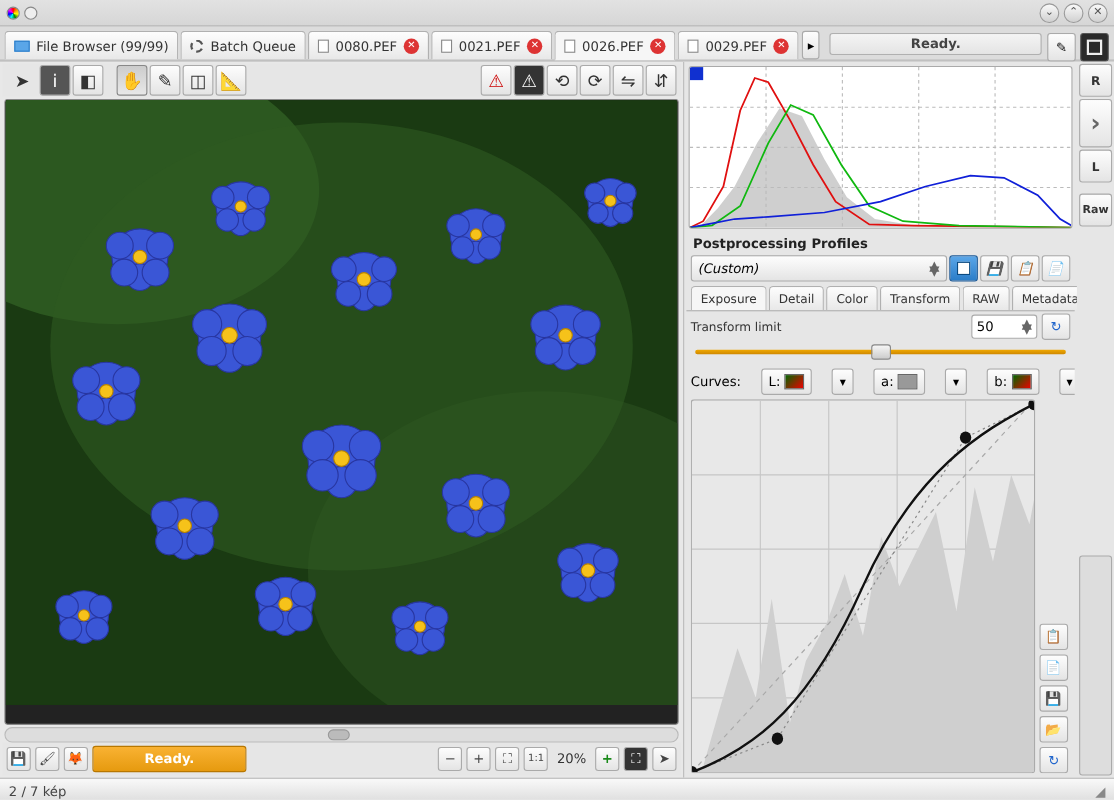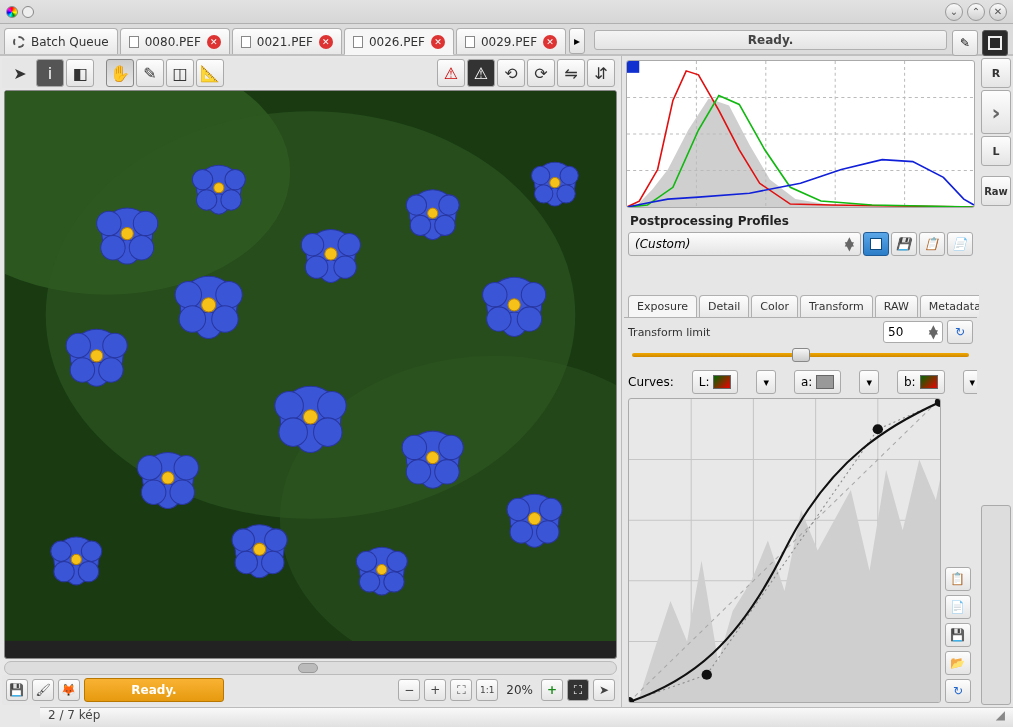--- a/index.html
+++ b/index.html
@@ -35,55 +35,59 @@
 .rmain { flex: 1; display: flex; flex-direction: column; overflow: hidden; padding: 2px; }
 .vbuttons { width: 34px; display: flex; flex-direction: column; gap: 2px; padding: 2px; }
 .vbtn { height: 30px; background: linear-gradient(#fdfdfd,#e4e4e4); border: 1px solid #aaa; border-radius: 3px; display: flex; align-items: center; justify-content: center; font-size: 11px; font-weight: bold; color: #333; cursor: pointer; }
 .histo { height: 148px; background: #fff; border: 1px solid #aaa; border-radius: 3px; margin: 2px; position: relative; overflow: hidden; }
 .pp-head { font-weight: bold; color: #222; padding: 4px 6px 2px; font-size: 12px; }
 .pp-row { display: flex; gap: 2px; padding: 2px 4px; font-style: italic; }
 .combo { flex: 1; height: 24px; background: linear-gradient(#fdfdfd,#e4e4e4); border: 1px solid #aaa; border-radius: 3px; display: flex; align-items: center; padding: 0 6px; justify-content: space-between; cursor: pointer; }
 .icobtn { width: 26px; height: 24px; background: linear-gradient(#fdfdfd,#e4e4e4); border: 1px solid #aaa; border-radius: 3px; display: flex; align-items: center; justify-content: center; cursor: pointer; }
 .icobtn.blue { background: linear-gradient(#5aa6e8,#2b7dc8); border-color: #1e5a96; }
 .paneltabs { display: flex; gap: 2px; padding: 2px 4px 0; }
-.ptab { flex: 0 0 auto; padding: 4px 8px; background: linear-gradient(#fdfdfd,#e8e8e8); border: 1px solid #b0b0b0; border-bottom: none; border-radius: 4px 4px 0 0; cursor: pointer; font-size: 11px; color: #333; margin-top: 35px; }
+.ptab { flex: 0 0 auto; padding: 4px 8px; background: linear-gradient(#fdfdfd,#e8e8e8); border: 1px solid #b0b0b0; border-bottom: none; border-radius: 4px 4px 0 0; cursor: pointer; font-size: 11px; color: #333; }
 .ptab.active { background: #f6f6f6; }
 .panelbody { border-top: 1px solid #b0b0b0; flex: 1; overflow: hidden; display: flex; flex-direction: column; padding: 2px 4px; }
 .satrow { display: flex; align-items: center; gap: 4px; }
 .satrow label { color: #333; flex: 1; font-size: 11px; }
 .spin { width: 60px; height: 22px; border: 1px solid #aaa; border-radius: 3px; background: #fff; display: flex; align-items: center; padding: 0 4px; justify-content: space-between; gap: 10px; }
 .slider { height: 10px; margin: 6px 4px; position: relative; }
 .track { position: absolute; left: 0; right: 0; top: 3px; height: 4px; border-radius: 2px; background: linear-gradient(#f0a800,#cf8800); }
 .knob { position: absolute; top: -2px; width: 18px; height: 14px; background: linear-gradient(#f6f6f6,#ccc); border: 1px solid #888; border-radius: 3px; left: 50%; margin-left: -9px; }
 .curverow { display: flex; align-items: center; gap: 18px; padding: 4px 0; }
 .cbtn { padding: 2px 6px; height: 24px; background: linear-gradient(#fdfdfd,#e4e4e4); border: 1px solid #aaa; border-radius: 3px; display: flex; align-items: center; gap: 4px; cursor: pointer; font-size: 11px; }
 .cswatch { width: 18px; height: 14px; border: 1px solid #666; display: inline-block; }
 .curvearea { flex: 1; display: flex; gap: 4px; overflow: hidden; }
 .curvebox { flex: 1; border: 1px solid #aaa; border-radius: 3px; background: #e8e8e8; position: relative; overflow: hidden; }
 .curveside { width: 28px; display: flex; flex-direction: column; gap: 4px; justify-content: flex-start; }
-.status { height: 20px; background: linear-gradient(#f9f9f9,#e0e0e0); border-top: 1px solid #bbb; display: flex; align-items: flex-start; padding: 0 8px; color: #444; font-size: 11px; justify-content: space-between; margin-left: 40px; }
+.status { height: 20px; background: linear-gradient(#f9f9f9,#e0e0e0); border-top: 1px solid #bbb; display: flex; align-items: flex-end; padding: 0 8px; color: #444; font-size: 11px; justify-content: space-between; }
 .resizer { font-size: 12px; color: #888; }
 svg { display: block; }
 .updown { display: inline-flex; flex-direction: column; font-size: 6px; line-height: 5px; color: #666; }
 .gear-shape { width: 12px; height: 12px; border: 2px dashed #555; border-radius: 50%; }
 </style>
 </head>
 <body>
 
 <div class="titlebar">
   <div class="tdot" style="background: conic-gradient(red,orange,yellow,green,cyan,blue,magenta,red);"></div>
   <div class="tdot" style="background:#eee;"></div>
   <div class="rightctrls">
     <div class="wbtn">⌄</div>
     <div class="wbtn">⌃</div>
     <div class="wbtn">✕</div>
   </div>
 </div>
 
 <div class="tabbar">
+  <div class="tab">
+    <span style="width:14px;height:10px;background:#5aa6e8;border:1px solid #2b7dc8;"></span>
+    <span>File Browser  (99/99)</span>
+  </div>
   <div class="tab">
     <span class="gear-shape"></span>
     <span>Batch Queue</span>
   </div>
   <div class="tab">
     <span style="width:10px;height:12px;border:1px solid #888;background:#fff;"></span>
     <span>0080.PEF</span>
     <span class="close">✕</span>
   </div>
   <div class="tab">

